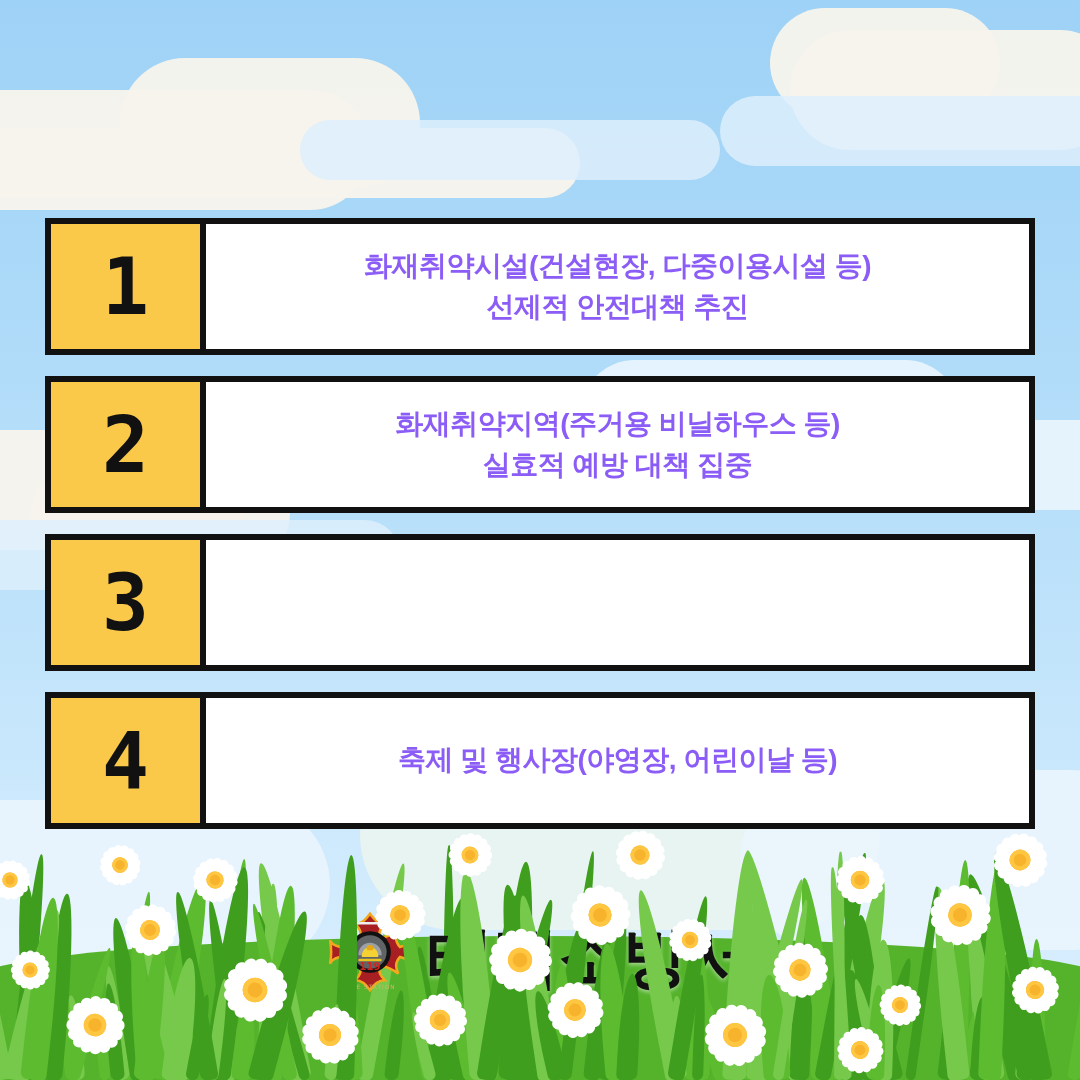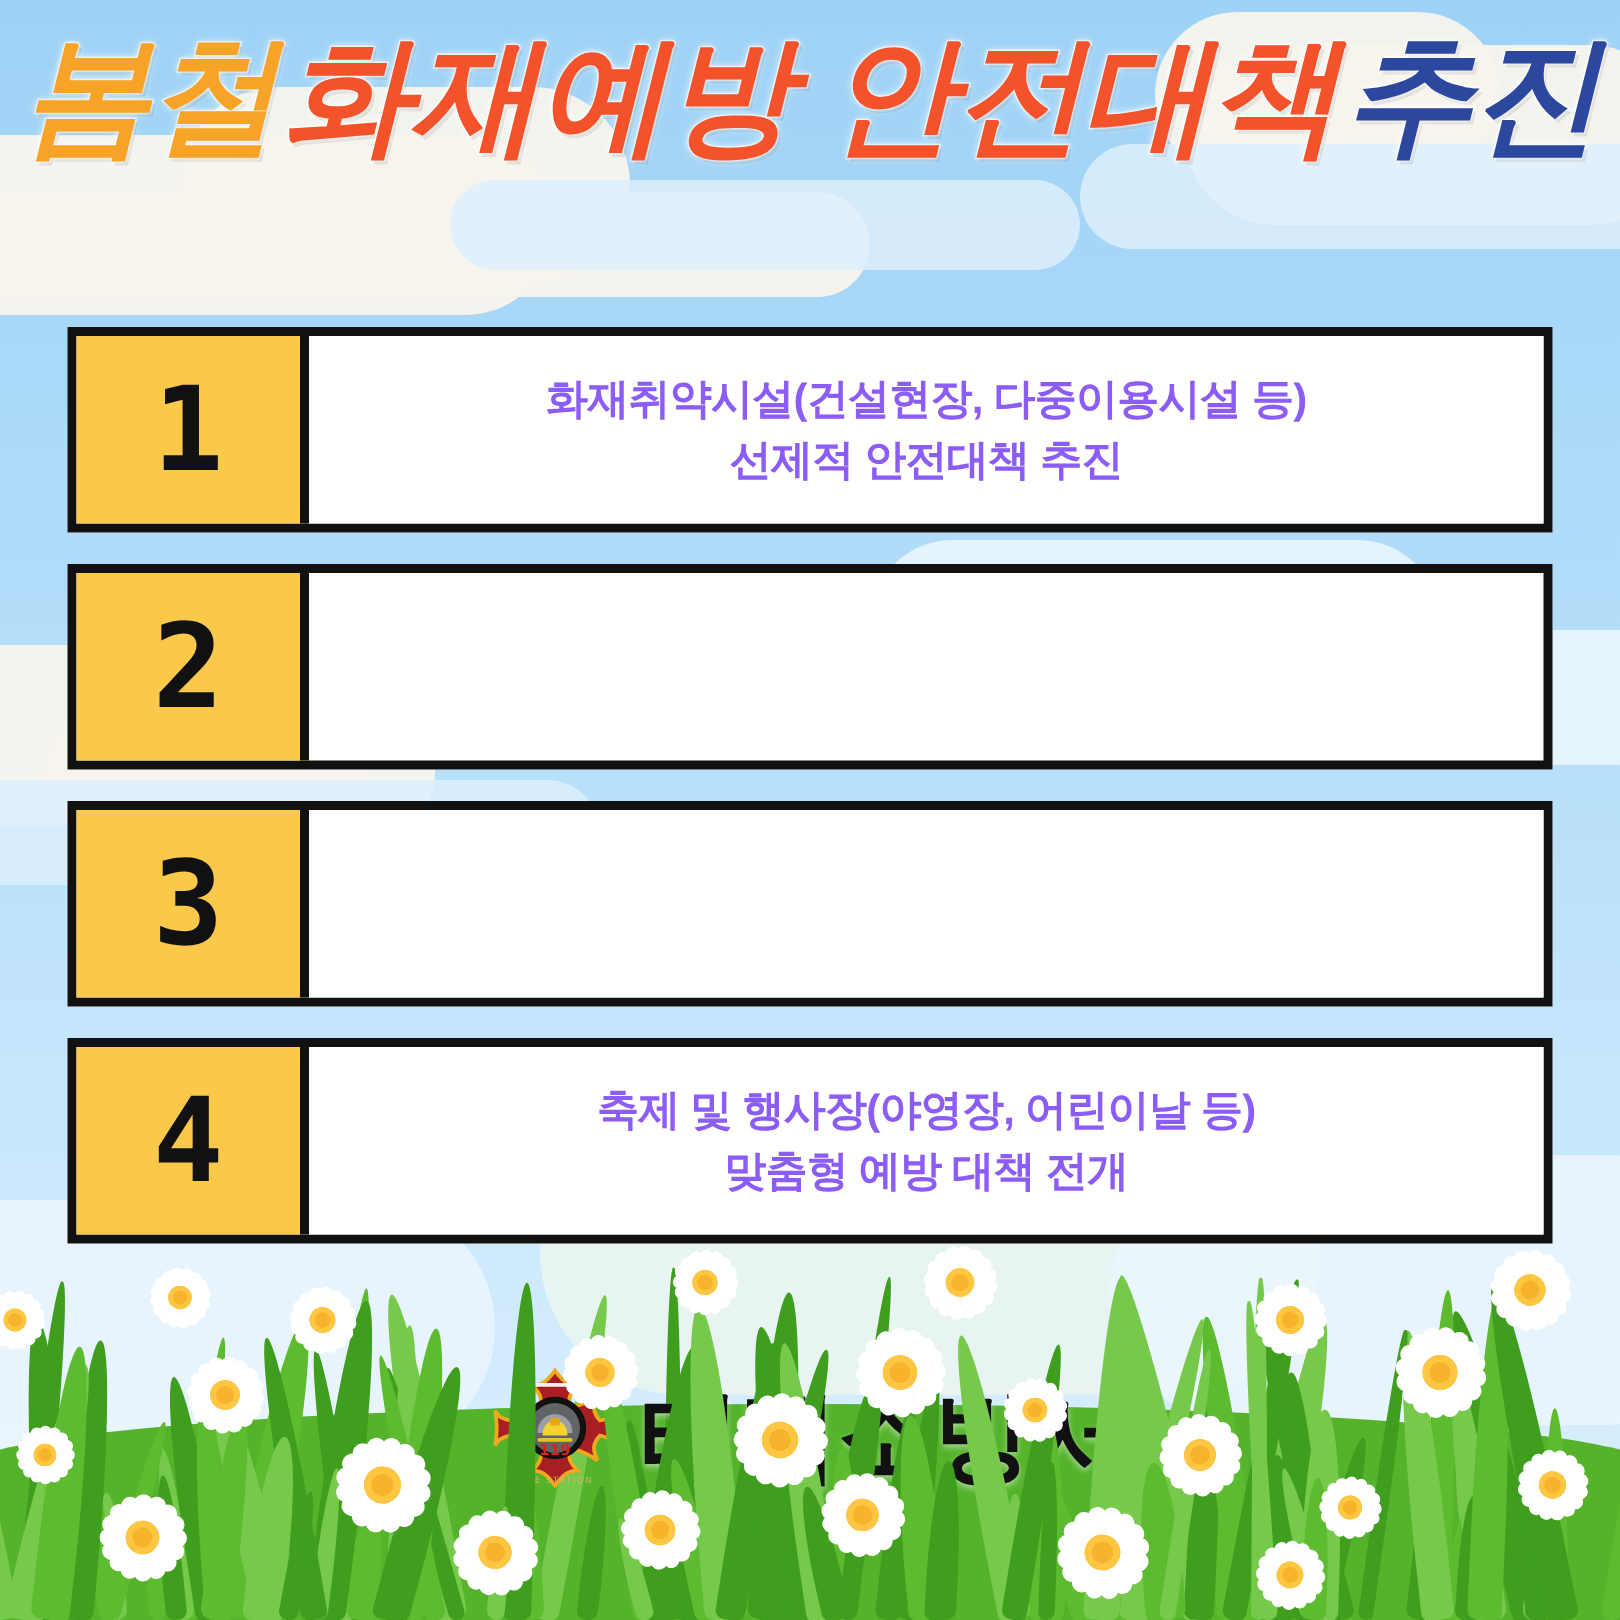--- a/index.html
+++ b/index.html
@@ -225,52 +225,50 @@
     <div class="cloud c8"></div>
     <div class="cloud c9"></div>
     <div class="cloud soft c10"></div>
     <div class="cloud pale c11"></div>
     <div class="cloud pale c12"></div>
     <div class="cloud c13"></div>
     <div class="cloud pale c14"></div>
     <div class="cloud pale c15"></div>
   </div>
 
-  <div class="title-wrap">
-    <span class="title t-orange">봄철</span>
-    <span class="title t-red">화재예방 안전대책</span>
-    <span class="title t-blue">추진</span>
-  </div>
 
 
   <div class="rows">
 
     <div class="row">
       <div class="row-num">1</div>
       <div class="row-text">
         <div class="row-line">화재취약시설(건설현장, 다중이용시설 등)</div>
         <div class="row-line">선제적 안전대책 추진</div>
       </div>
     </div>
 
     <div class="row">
       <div class="row-num">2</div>
+      <div class="row-text">
+        <div class="row-line">화재취약지역(주거용 비닐하우스 등)</div>
+        <div class="row-line">실효적 예방 대책 집중</div>
+      </div>
     </div>
 
     <div class="row">
       <div class="row-num">3</div>
       <div class="row-text">
       </div>
     </div>
 
     <div class="row">
       <div class="row-num">4</div>
       <div class="row-text">
         <div class="row-line">축제 및 행사장(야영장, 어린이날 등)</div>
-        <div class="row-line">맞춤형 예방 대책 전개</div>
       </div>
     </div>
 
   </div>
 
   <div class="grass-layer">
     <div class="grass-base"></div>
     <div id="blades">
         <div class="blade" style="left: 19.8973%; height: 221.926px; width: 15.2063px; transform: rotate(5.96364deg) skewX(0.327143deg); z-index: 1;"></div>
         <div class="blade light" style="left: 69.1895%; height: 194.587px; width: 19.7713px; transform: rotate(3.53378deg) skewX(3.16757deg); z-index: 1;"></div>

